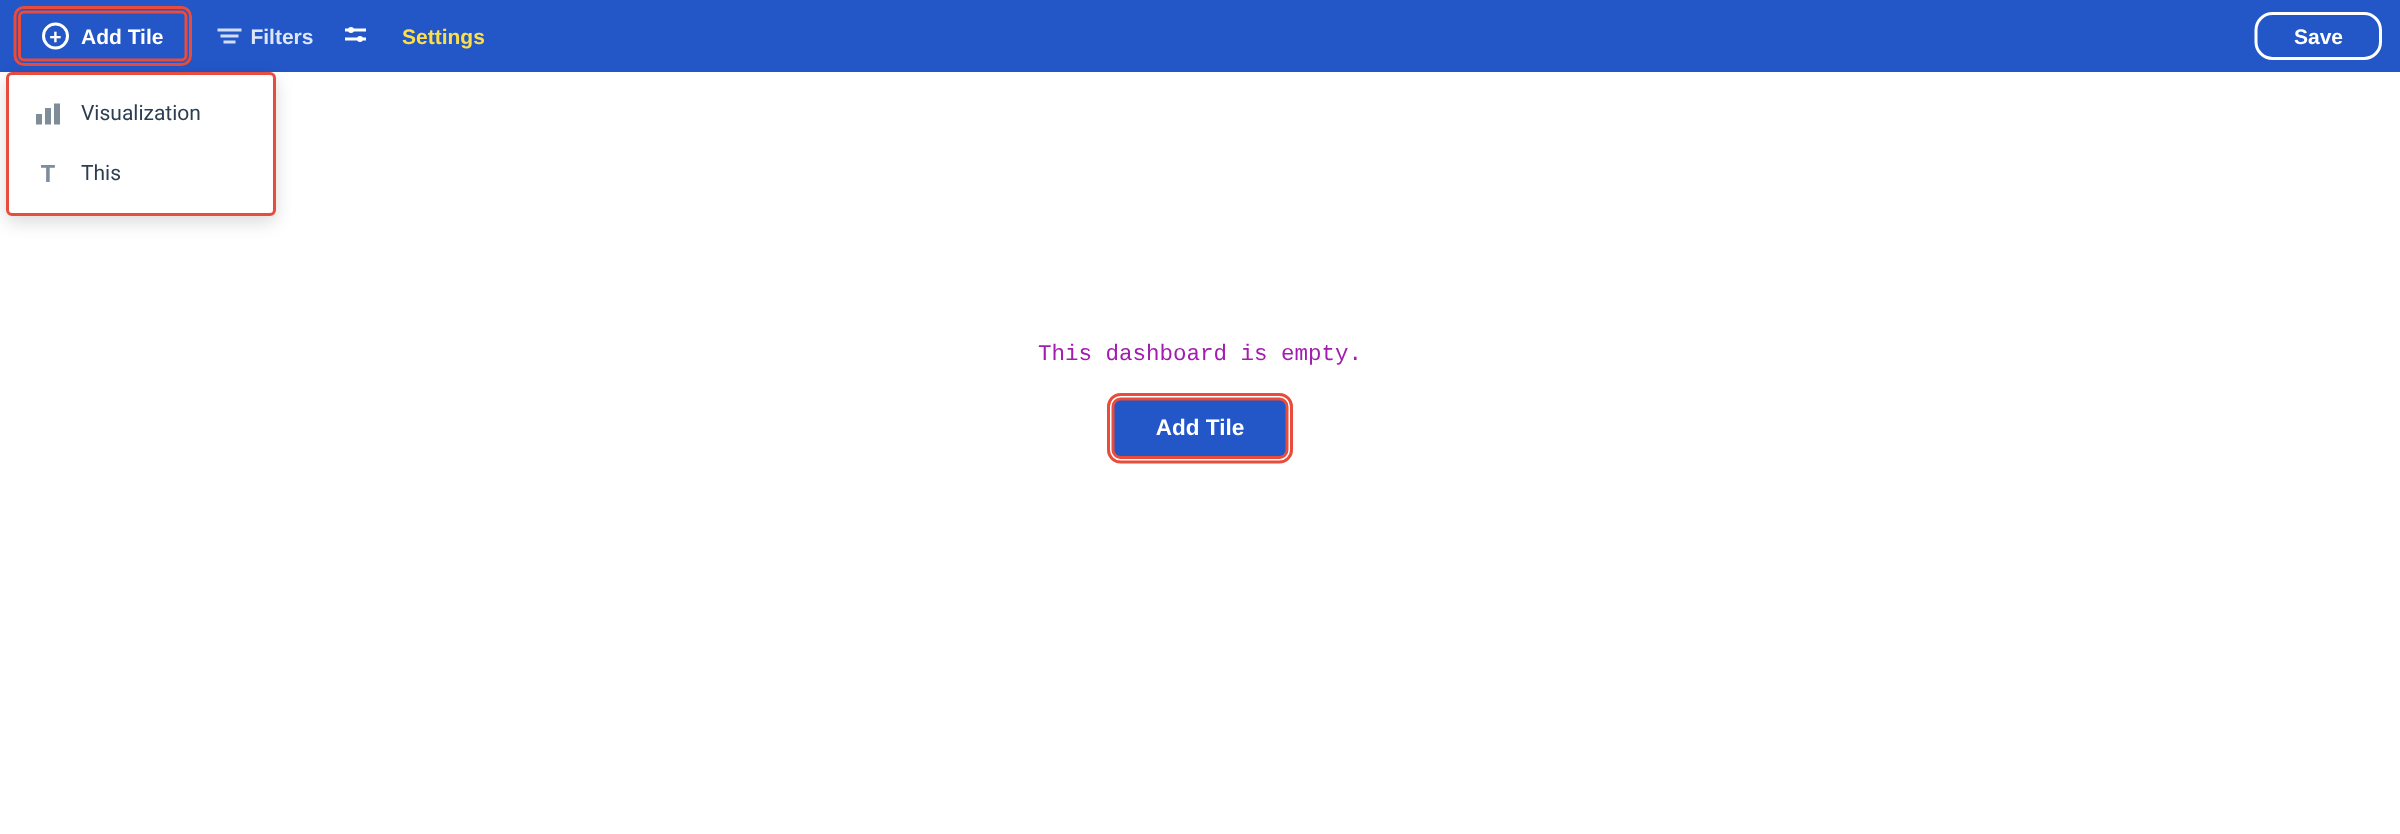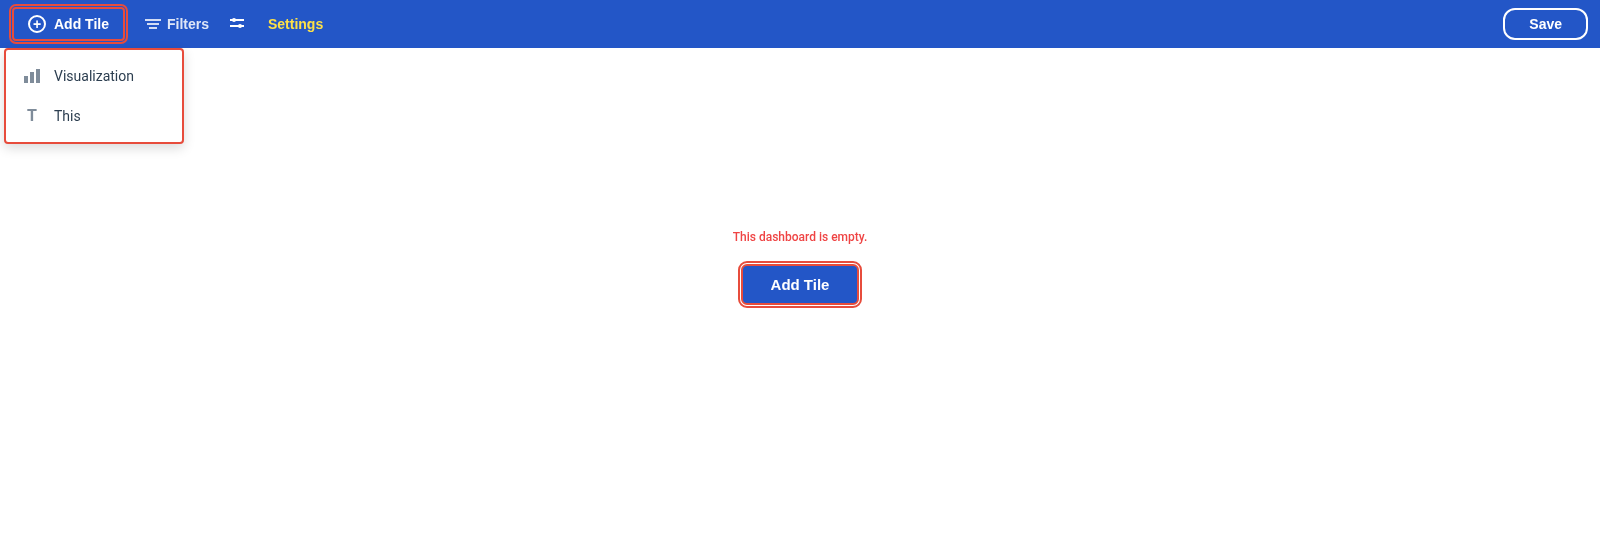--- a/index.html
+++ b/index.html
@@ -185,23 +185,24 @@
     .empty-state {
       display: flex;
       flex-direction: column;
       align-items: center;
       justify-content: center;
       height: calc(100% - 70px);
       gap: 20px;
     }
 
     .empty-text {
-      font-size: 12px;
-      color: #ef4444;
+      font-size: 15px;
+      color: #a21caf;
       font-weight: 500;
+      font-family: Liberation Mono, monospace;
     }
 
     .center-add-tile-btn {
       background: #2356c7;
       border: 2px solid #e74c3c;
       color: white;
       padding: 10px 28px;
       border-radius: 6px;
       cursor: pointer;
       font-size: 15px;

